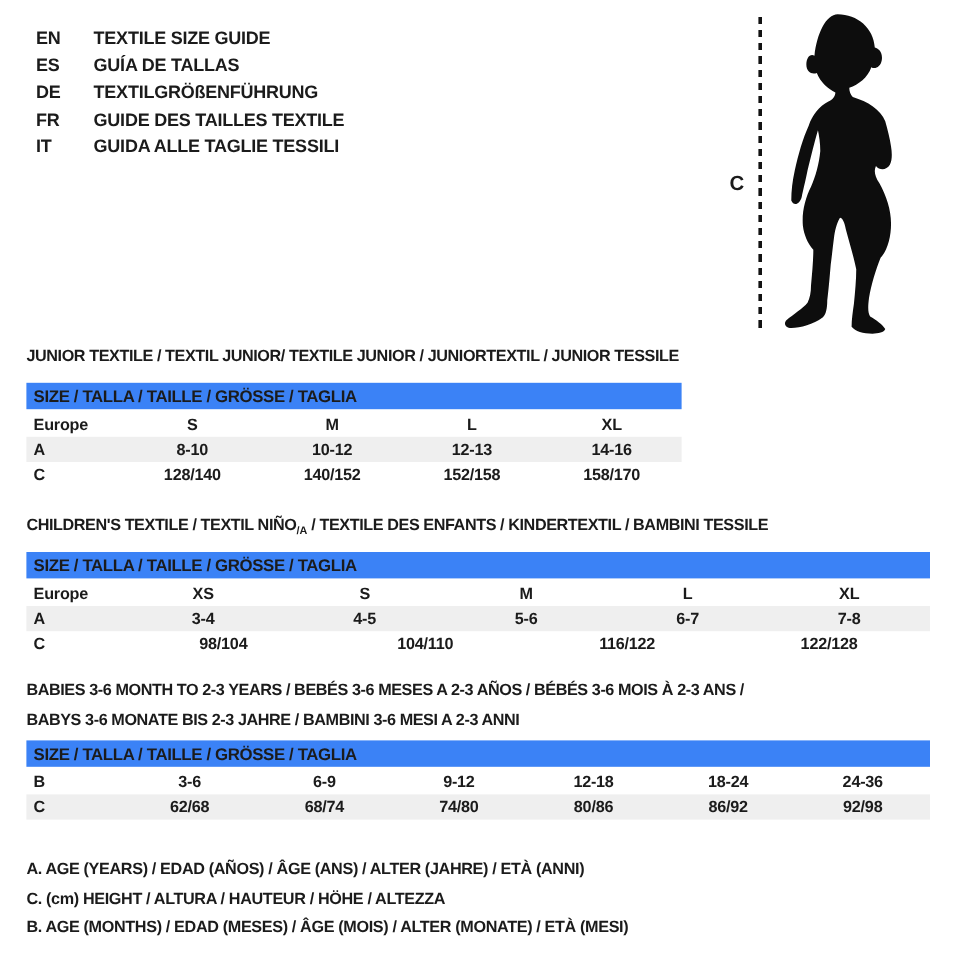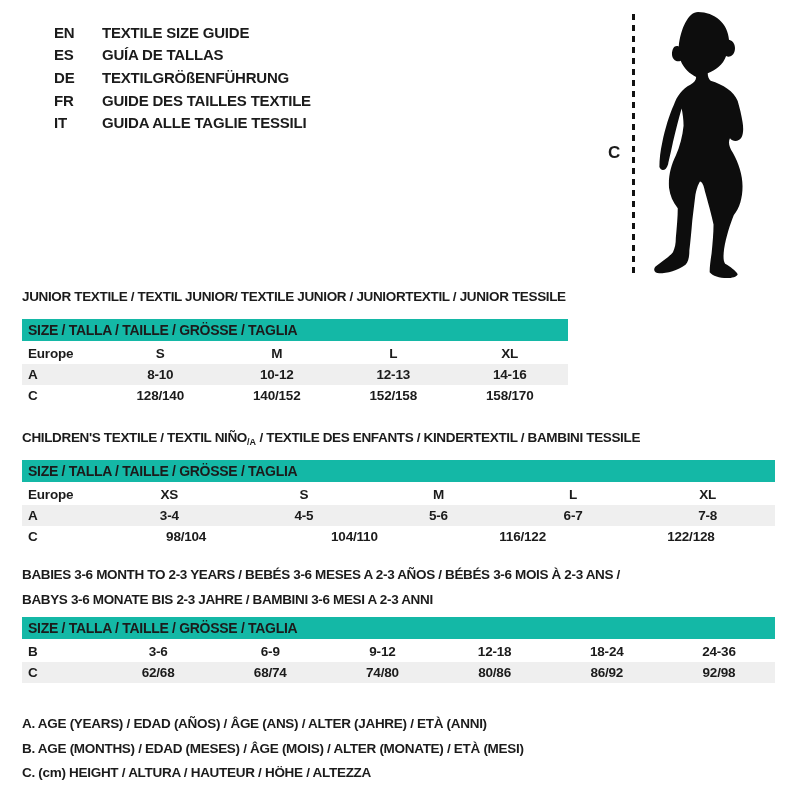--- a/index.html
+++ b/index.html
@@ -7,42 +7,42 @@
   body {
     font-family: "Liberation Sans", sans-serif;
     background: #ffffff;
     color: #1b1b1b;
     position: relative;
     font-weight: bold;
   }
   .page { position: absolute; left: 0; top: 0; width: 800px; height: 800px; background: #fff; overflow: hidden; }
 
   
-  .lang-list { position: absolute; left: 30px; top: 21px; font-size: 15px; letter-spacing: -0.2px; margin-left: 24px; }
+  .lang-list { position: absolute; left: 30px; top: 21px; font-size: 15px; letter-spacing: -0.2px; }
   .lang-row { display: flex; height: 22.6px; align-items: center; }
   .lang-code { width: 48px; }
 
   
   .measure-label { position: absolute; left: 608px; top: 143px; font-size: 17px; }
   .measure-line {
     position: absolute; left: 632px; top: 14px; width: 3px; height: 263px;
     background: repeating-linear-gradient(to bottom, #121212 0 6px, transparent 6px 11px);
   }
   .silhouette { position: absolute; left: 642px; top: 10px; }
 
   
   .section-title { position: absolute; left: 22px; font-size: 13.5px; letter-spacing: -0.35px; white-space: nowrap; }
   .sub { font-size: 9px; vertical-align: -3px; letter-spacing: 0; }
   .two-line { line-height: 25px; }
 
   .size-table { position: absolute; left: 22px; }
   .size-table.narrow { width: 546px; }
   .size-table.wide { width: 753px; }
   .thead {
-    height: 22px; line-height: 22px; background: #14b8a6;
+    height: 22px; line-height: 22px; background: #3b82f6;
     font-size: 14px; letter-spacing: -0.3px; padding-left: 6px; margin-bottom: 2px;
   }
   .trow { display: flex; height: 21px; line-height: 21px; font-size: 13.5px; letter-spacing: -0.2px; }
   .trow.shaded { background: #efefef; }
   .cell.label { width: 80px; padding-left: 6px; }
   .cells { flex: 1; display: flex; }
   .cells .cell { flex: 1; text-align: center; }
 
   
   .notes { position: absolute; left: 22px; top: 712px; font-size: 13.5px; line-height: 24.5px; letter-spacing: -0.3px; }
@@ -287,18 +287,18 @@
               <div class="cell">92/98</div>
             </div>
         </div>
       </div>
   </div>
 
   <div class="notes">
 
       <div class="note-line">A. AGE (YEARS) / EDAD (AÑOS) / ÂGE (ANS) / ALTER (JAHRE) / ETÀ (ANNI)</div>
 
+      <div class="note-line">C. (cm) HEIGHT / ALTURA / HAUTEUR / HÖHE / ALTEZZA</div>
+
       <div class="note-line">B. AGE (MONTHS) / EDAD (MESES) / ÂGE (MOIS) / ALTER (MONATE) / ETÀ (MESI)</div>
-
-      <div class="note-line">C. (cm) HEIGHT / ALTURA / HAUTEUR / HÖHE / ALTEZZA</div>
     </div>
 
 </div>
 
 </body></html>

